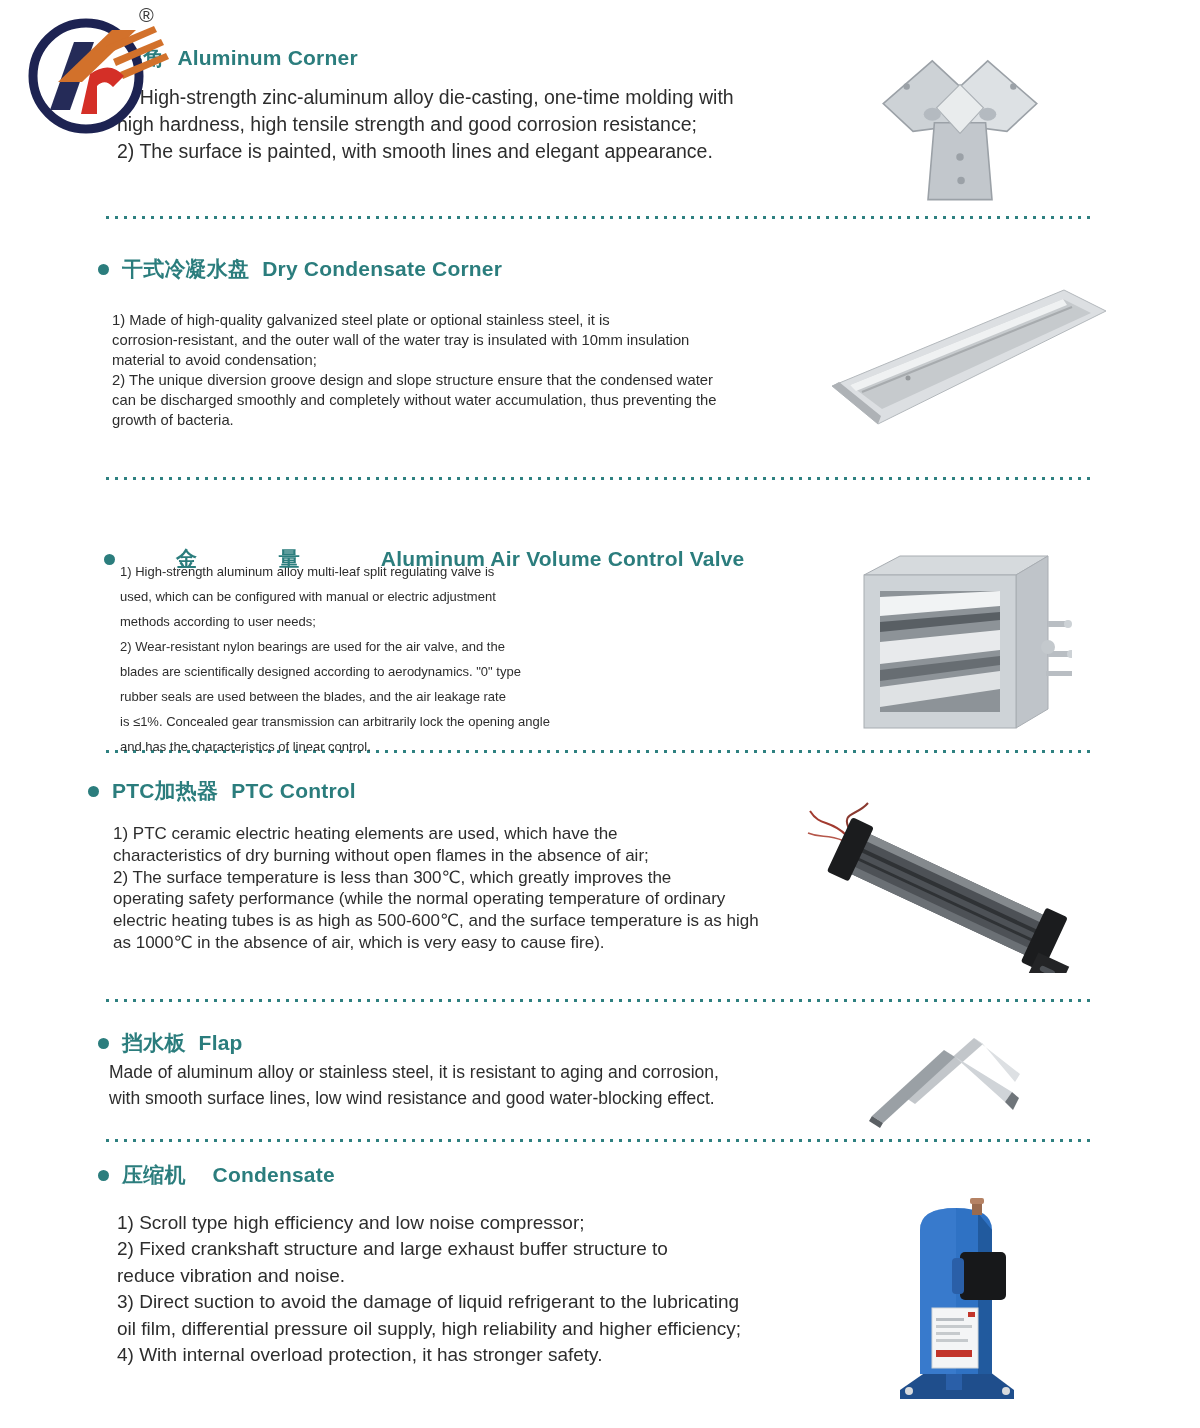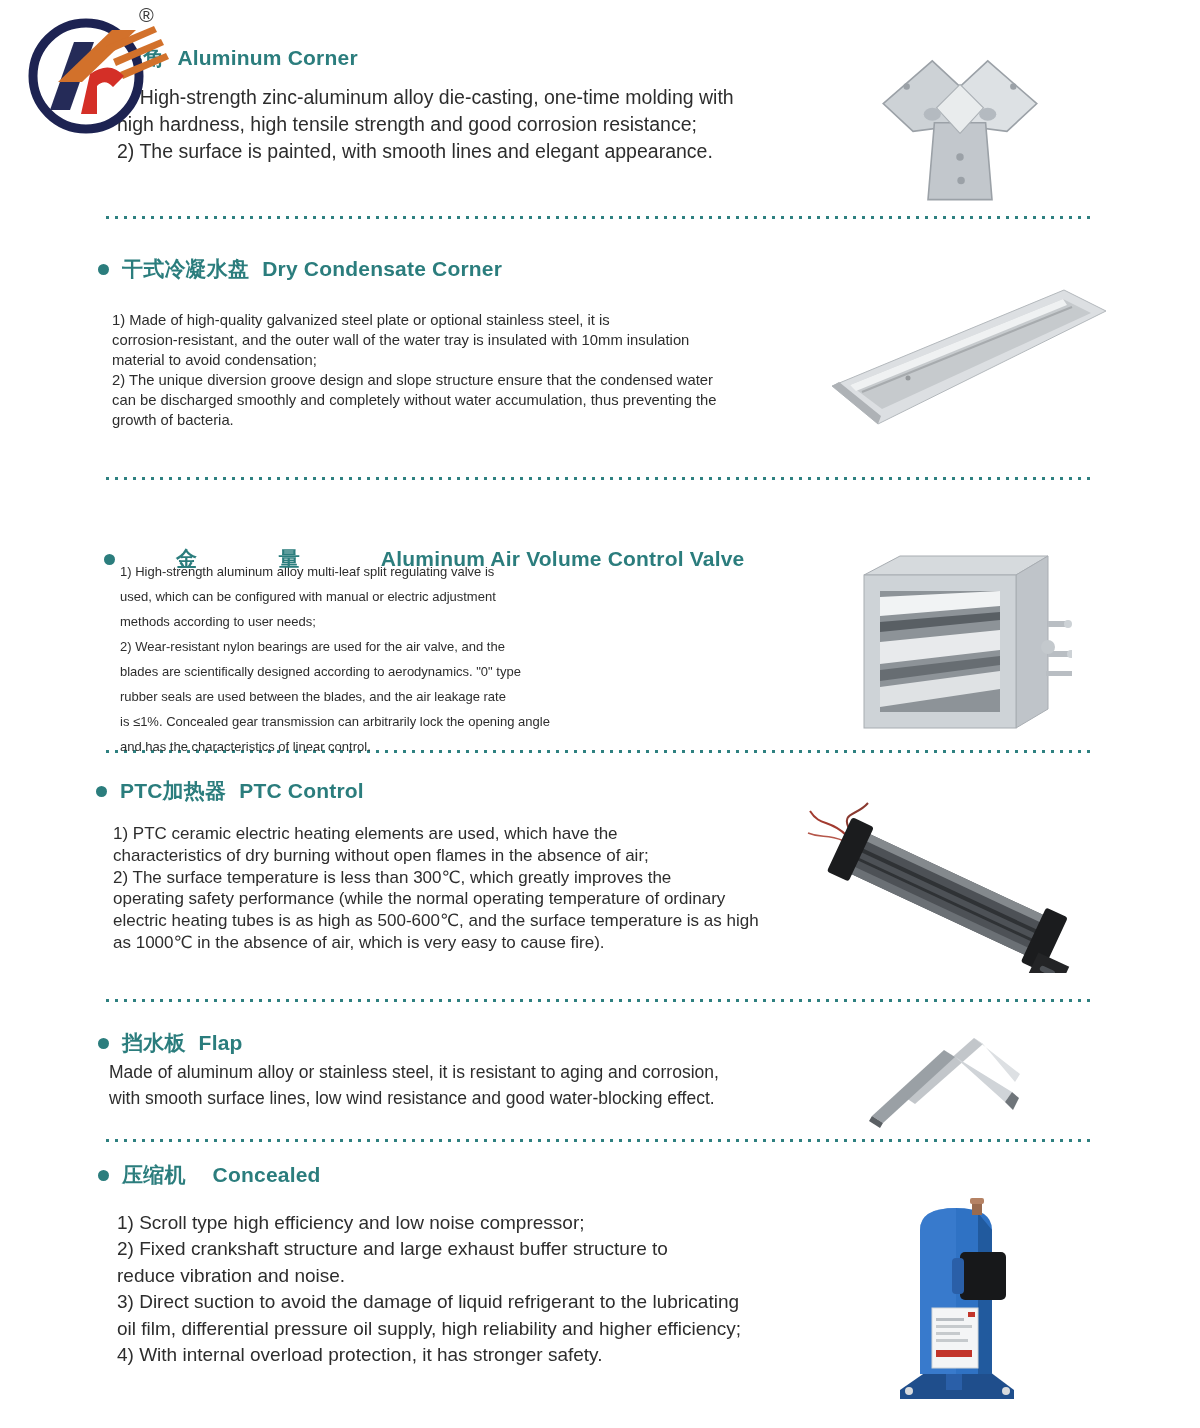--- a/index.html
+++ b/index.html
@@ -66,21 +66,21 @@
   .p2 { left: 820px; top: 282px; width: 292px; height: 147px; }
   .d2 { top: 477px; }
 
   .t3 { left: 104px; top: 521px; margin-top: 24px; }
   .t3 .tzh { margin-left: 48px; letter-spacing: 38px; }
   .t3 .ten { margin-left: 30px; text-align: center; }
   .b3 { left: 120px; top: 559px; width: 692px; font-size: 13px; line-height: 25px; }
   .p3 { left: 850px; top: 543px; width: 222px; height: 198px; }
   .d3 { top: 750px; }
 
-  .t4 { left: 96px; top: 777px; text-align: right; }
+  .t4 { left: 88px; top: 777px; text-align: right; }
   .b4 { left: 113px; top: 823px; width: 775px; font-size: 17px; line-height: 21.8px; }
   .p4 { left: 806px; top: 799px; width: 268px; height: 174px; }
   .d4 { top: 999px; }
 
   .t5 { left: 98px; top: 1029px; }
   .b5 { left: 109px; top: 1059px; width: 735px; font-size: 17.5px; line-height: 26px; }
   .p5 { left: 862px; top: 1024px; width: 162px; height: 108px; }
   .d5 { top: 1139px; }
 
   .t6 { left: 98px; top: 1161px; }
@@ -238,21 +238,21 @@
       <polygon points="82,26 150,68 143,78 93,33" fill="#d0d4d8"></polygon>
       <polygon points="143,78 150,68 157,74 151,86" fill="#6f757a"></polygon>
       <polygon points="10,92 21,99 18,104 7,97" fill="#5a5f63"></polygon>
     </svg>
   </div>
   <div class="divider d5"></div>
 
   <div class="title-row t6">
     <span class="bullet"></span>
     <span class="tzh">压缩机</span>
-    <span class="ten">Concealed</span>
+    <span class="ten">Condensate</span>
   </div>
   <div class="section-body b6">1) Scroll type high efficiency and low noise compressor;
 2) Fixed crankshaft structure and large exhaust buffer structure to
 reduce vibration and noise.
 3) Direct suction to avoid the damage of liquid refrigerant to the lubricating
 oil film, differential pressure oil supply, high reliability and higher efficiency;
 4) With internal overload protection, it has stronger safety.</div>
   <div class="photo p6">
     <svg viewBox="0 0 136 210">
       <path d="M14,192 L40,174 L104,174 L128,192 L128,201 L14,201 Z" fill="#1f4e8c"></path>

